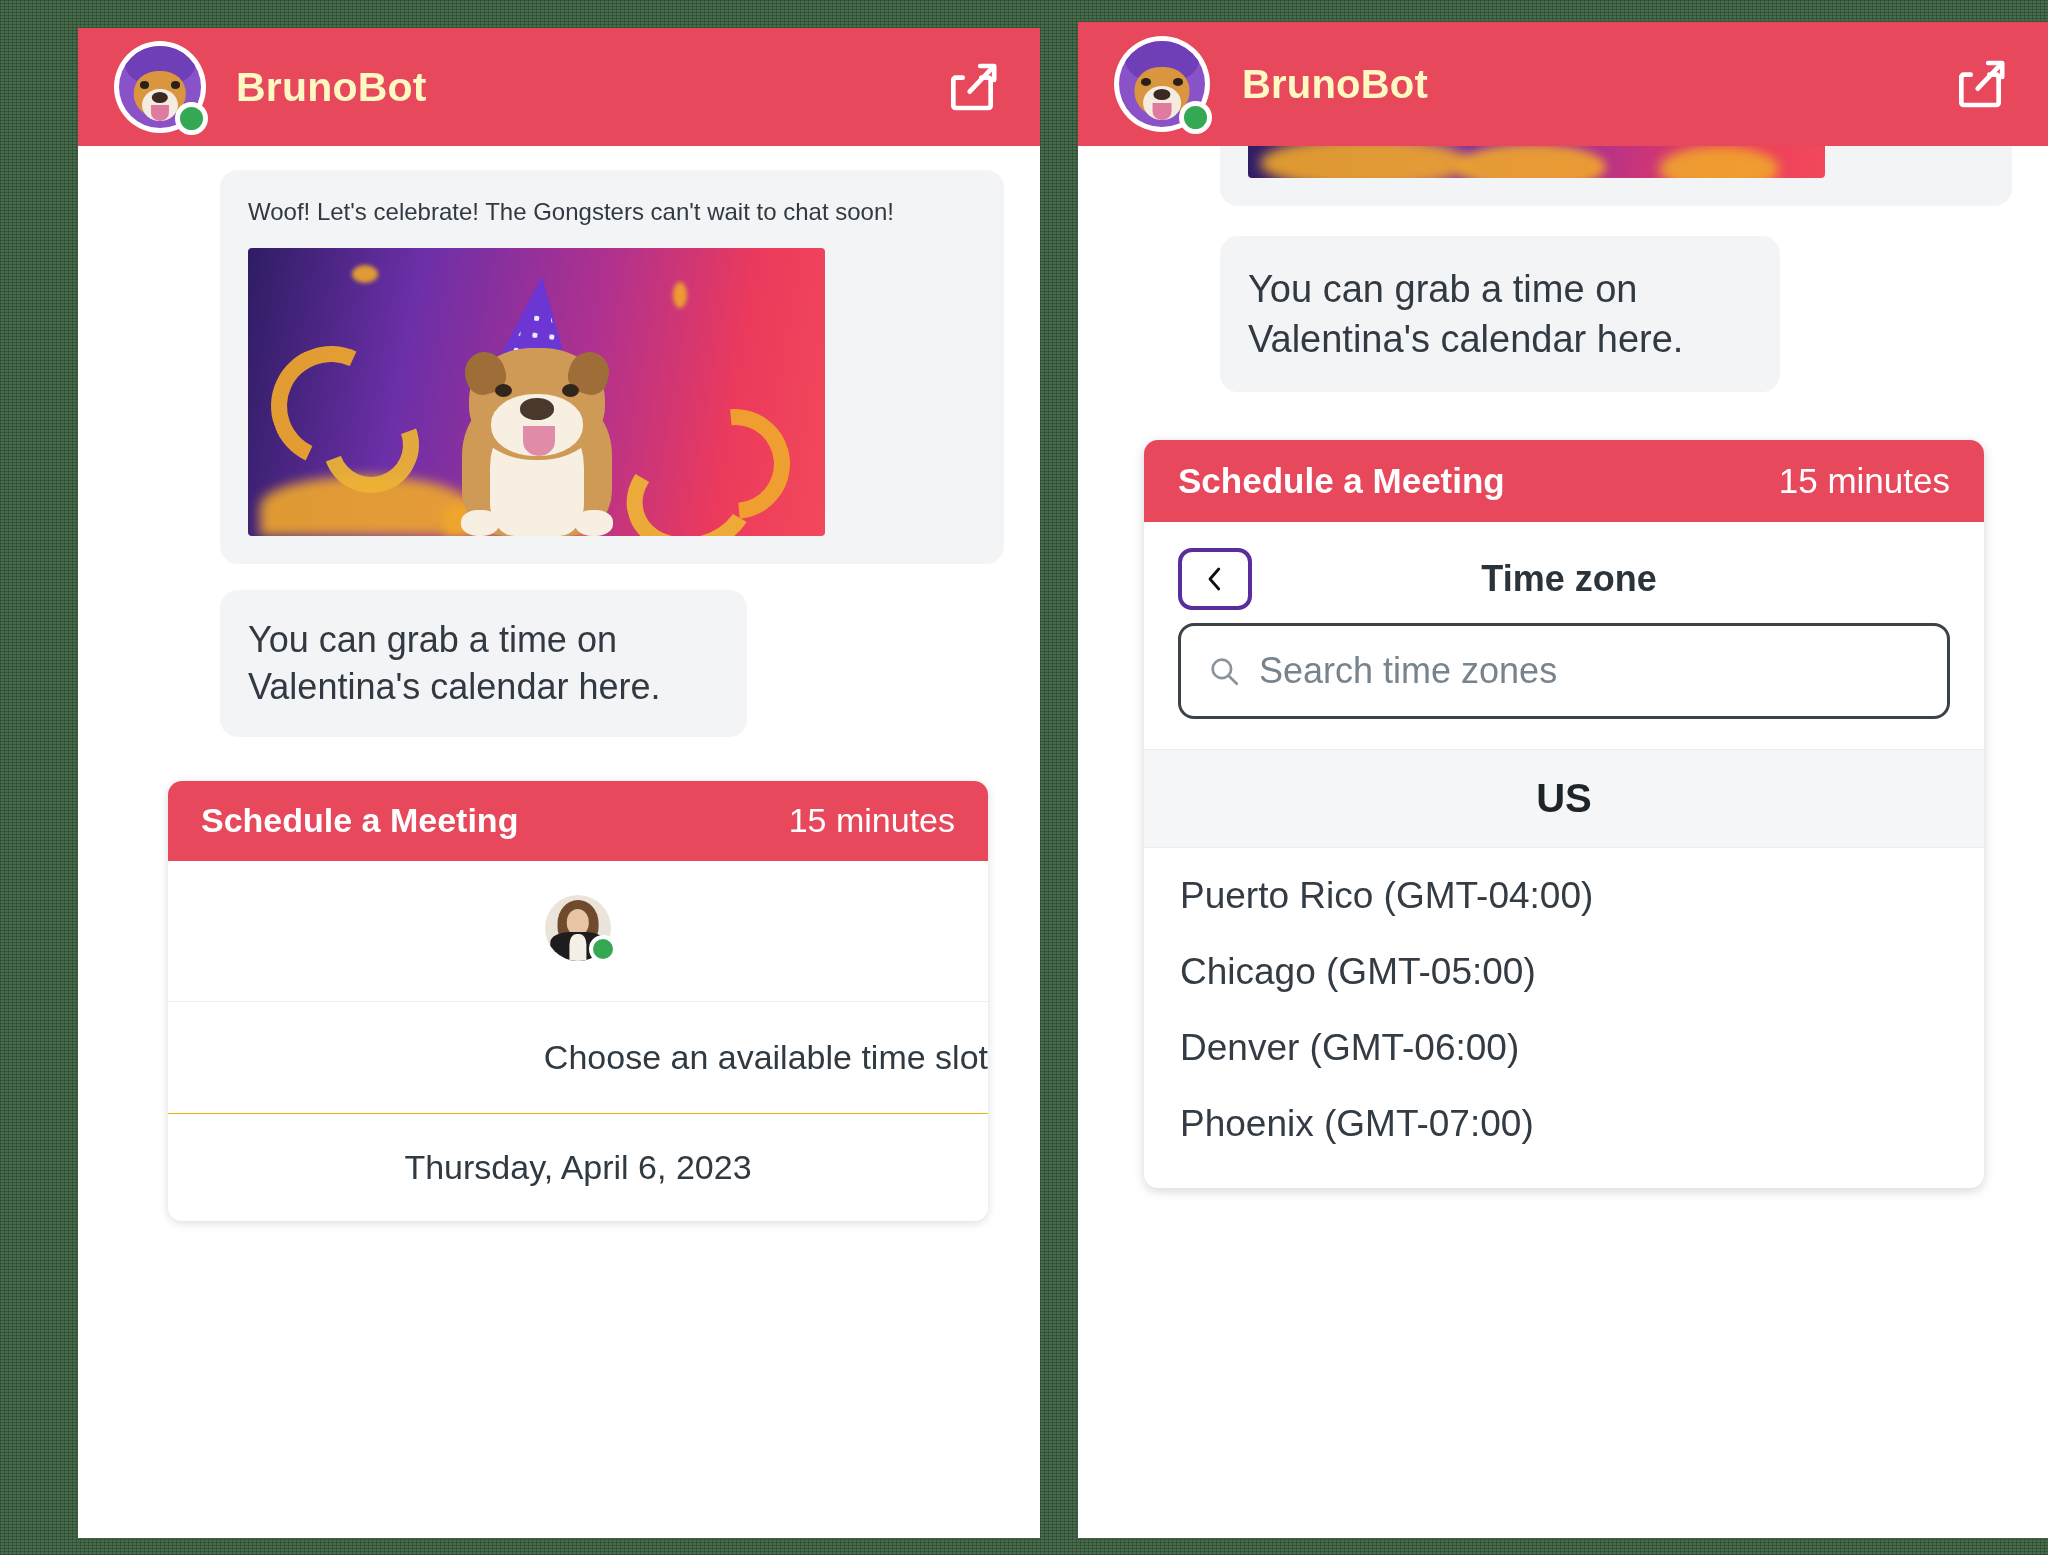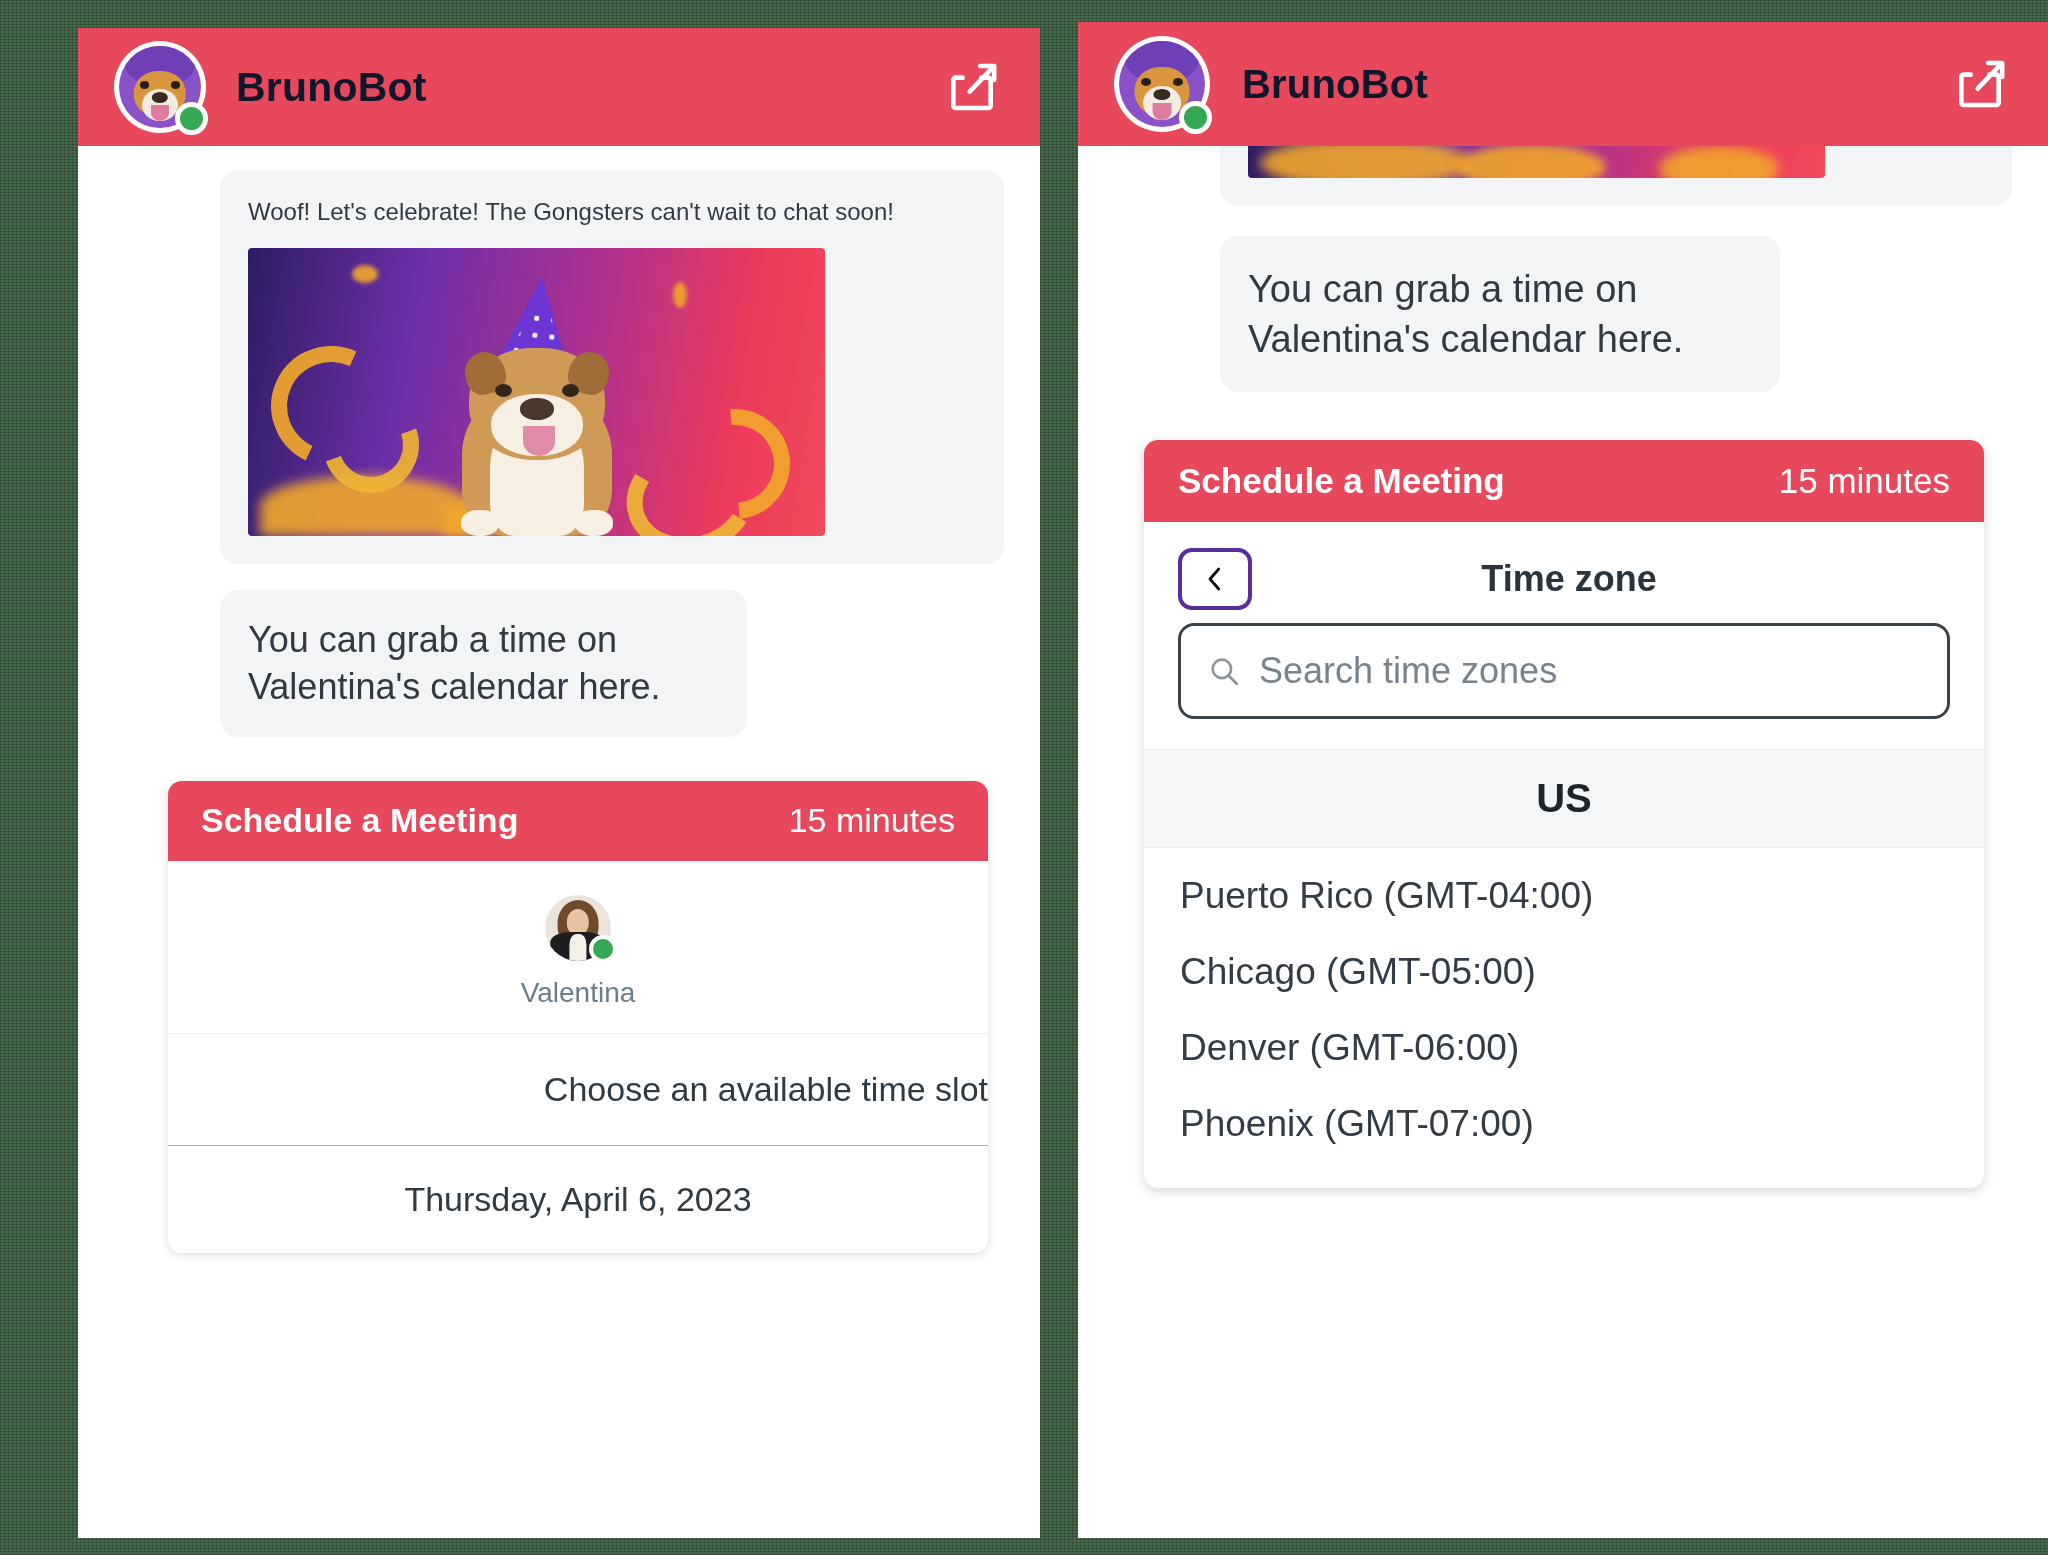--- a/index.html
+++ b/index.html
@@ -142,21 +142,21 @@
     right: -2px;
     bottom: -2px;
     width: 33px;
     height: 33px;
     background: #35a853;
     border: 5px solid #ffffff;
     border-radius: 50%;
   }
 
   .bot-name {
-    color: #0f172a;
+    color: #fef9c3;
     font-size: 41px;
     font-weight: 700;
     margin-left: 30px;
     letter-spacing: 0.2px;
   }
   .panel-right .bot-name { font-size: 40px; margin-left: 32px; }
 
   .share-btn {
     position: absolute;
     right: 40px;
@@ -676,21 +676,20 @@
           <div class="host-block">
             <div class="host-avatar">
               <div class="host-photo">
                 <span class="hp-hair"></span>
                 <span class="hp-face"></span>
                 <span class="hp-body"></span>
                 <span class="hp-shirt"></span>
               </div>
               <span class="host-dot"></span>
             </div>
-            <div class="host-name">Valentina</div>
           </div>
           <div class="choose-row">Choose an available time slot</div>
           <div class="date-row">Thursday, April 6, 2023</div>
         </div>
       </div>
 
     </div>
   </div>
 
   <div class="panel panel-right">

